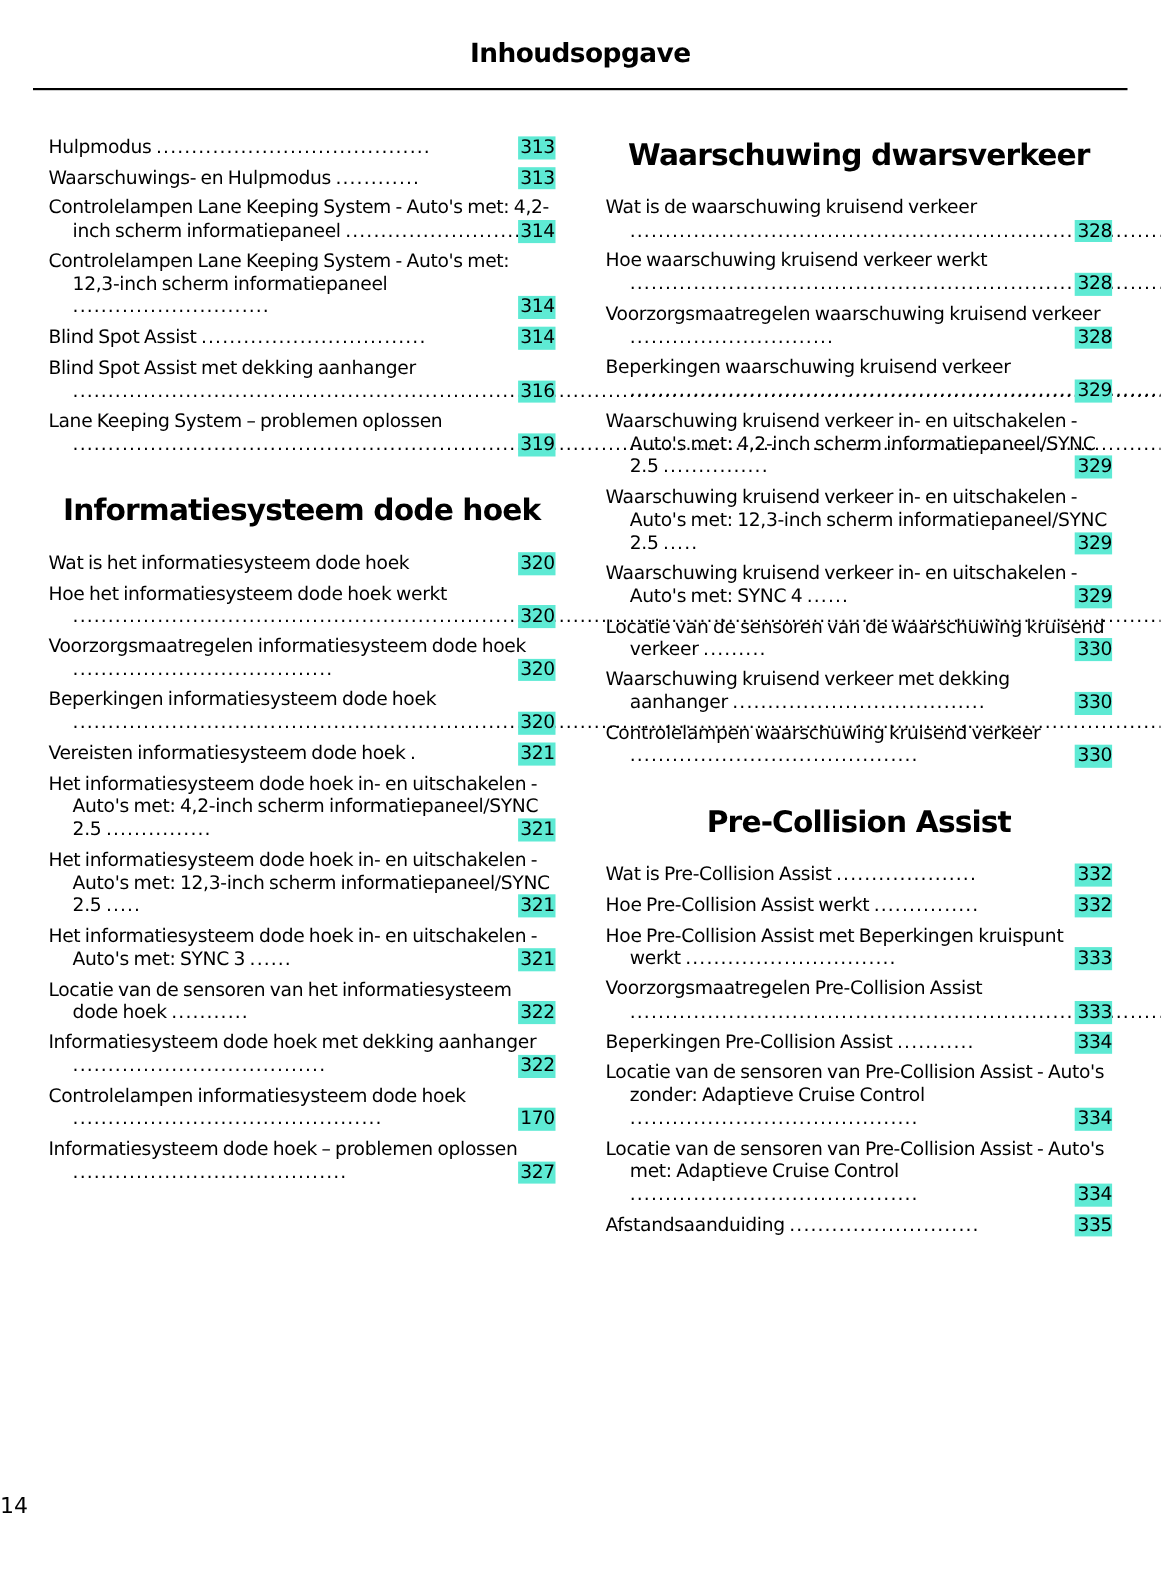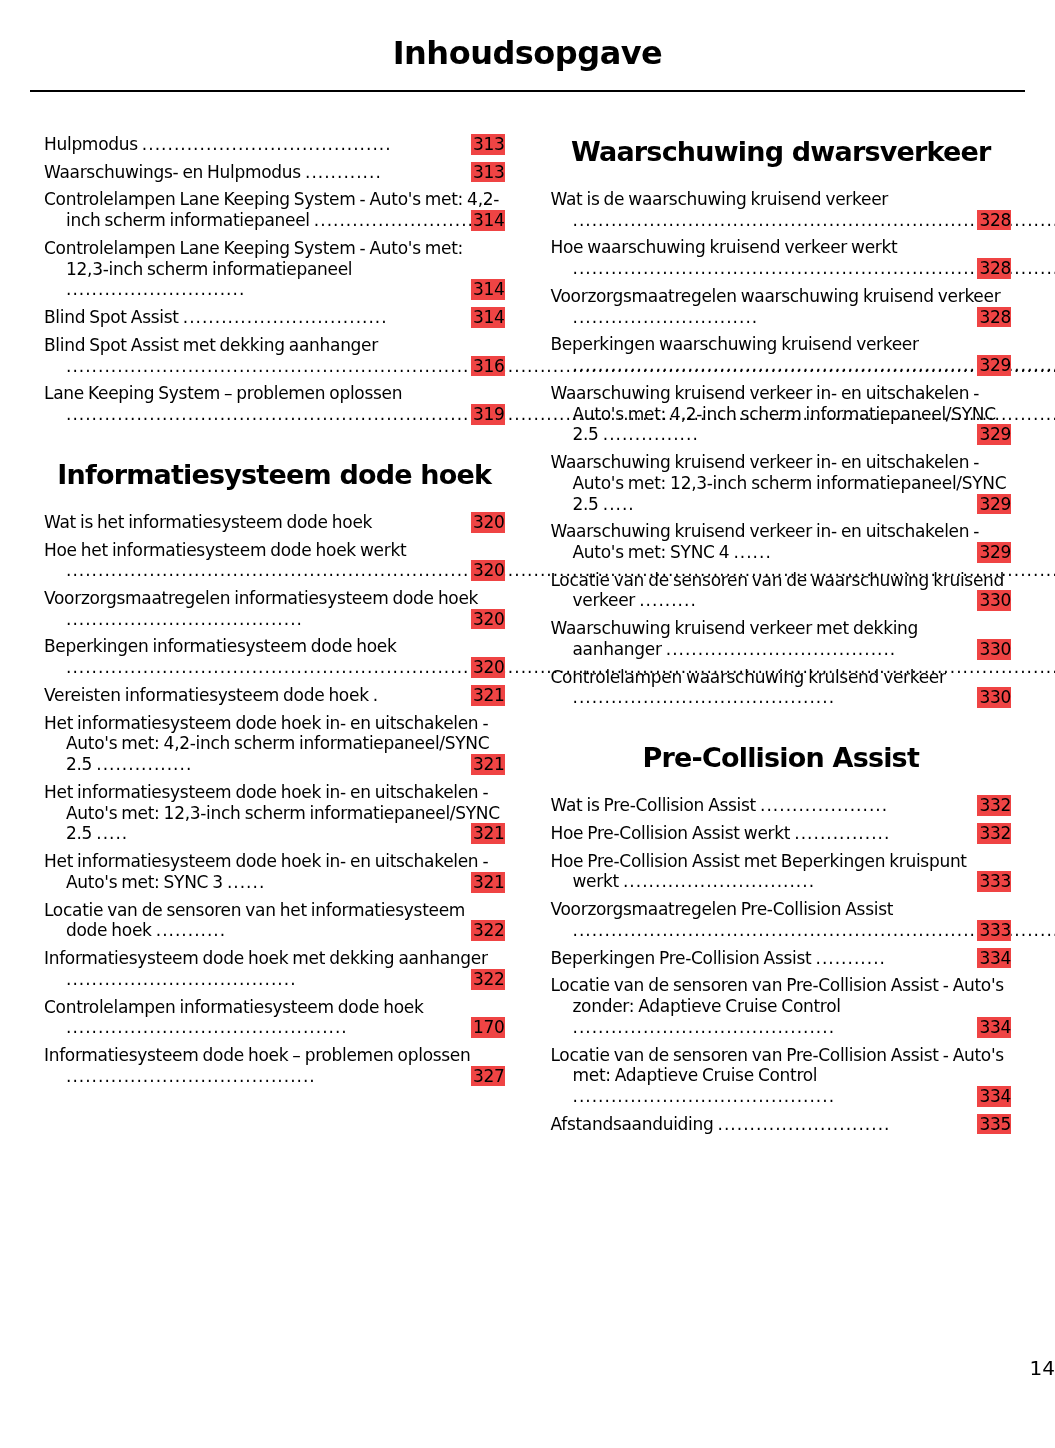--- a/index.html
+++ b/index.html
@@ -9,21 +9,21 @@
     min-height: 1448px;
     position: relative;
     font-family: "DejaVu Sans", "Liberation Sans", sans-serif;
     color: #000000;
   }
   .doc {
     padding: 26px 40px 120px 40px;
   }
   .page-title {
     text-align: center;
-    font-size: 32px;
+    font-size: 24px;
     font-weight: bold;
     letter-spacing: -0.5px;
     margin-top: 8px;
   }
   .title-rule {
     border: none;
     border-top: 2px solid #000;
     margin: 18px -10px 0 -10px;
     height: 0;
   }
@@ -51,39 +51,39 @@
     letter-spacing: 1px;
   }
   .entry-page {
     white-space: nowrap;
   }
   .entry-page.page-abs {
     position: absolute;
     right: 0;
     bottom: 0;
     text-indent: 0;
-    background: #ef4444;
+    background: #5eead4;
     padding-left: 2px;
   }
   .section-heading {
     font-size: 27px;
     font-weight: bold;
     letter-spacing: -0.8px;
     margin: 34px 0 22px 0;
     text-align: center;
   }
   .col .section-heading:first-child {
     margin-top: 2px;
   }
   .footer-pagenum {
     position: absolute;
     left: 0;
     right: 0;
     bottom: 68px;
-    text-align: right;
+    text-align: left;
     font-size: 20px;
   }
 </style>
 </head>
 <body>
 
 <div class="doc">
   <h1 class="page-title">Inhoudsopgave</h1>
   <hr class="title-rule">
   <div class="columns">

